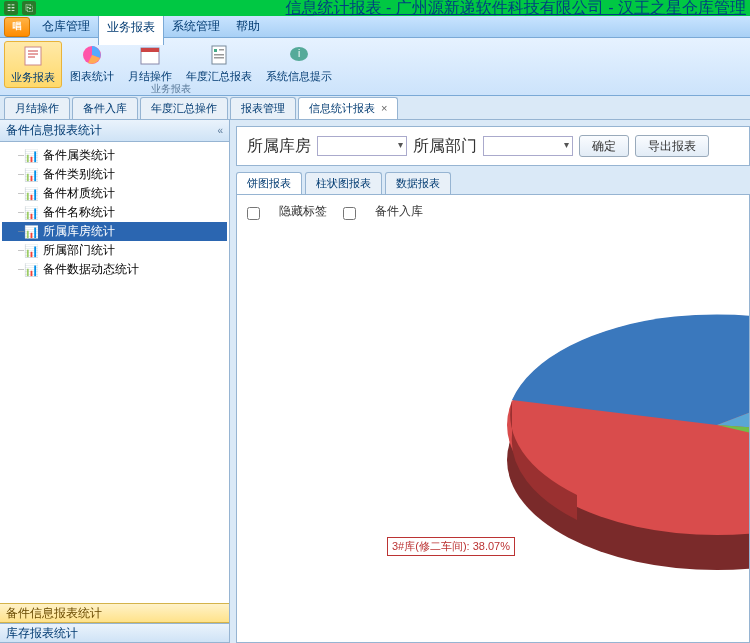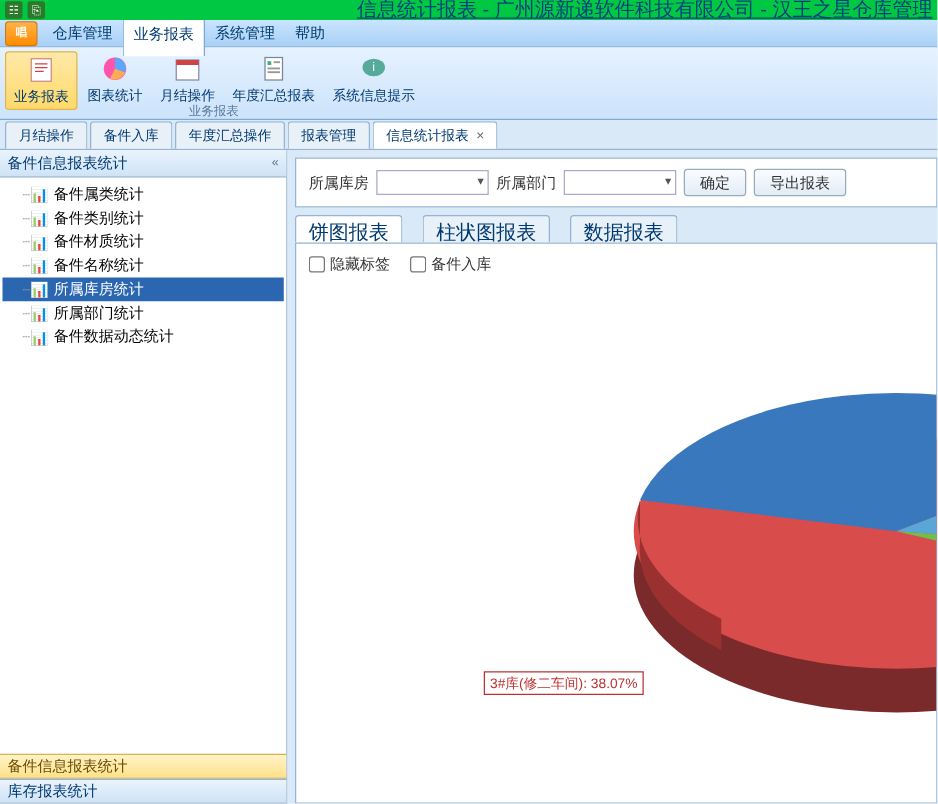--- a/index.html
+++ b/index.html
@@ -39,33 +39,33 @@
     .tree-item.selected { background: #2b66b1; color: #fff; }
     .tree-icon { width: 14px; height: 14px; margin-right: 4px; display: inline-flex; align-items: center; justify-content: center; }
     .tree-dots { color: #999; margin-right: 2px; font-size: 10px; letter-spacing: -1px; }
     
     .bottom-panels { }
     .bottom-panel-hdr { height: 20px; background: linear-gradient(#fff2c8, #ffe28a); border-top: 1px solid #d4b34a; border-bottom: 1px solid #d4b34a; display: flex; align-items: center; padding: 0 6px; color: #6a4a00; font-size: 12px; }
     .bottom-panel-hdr.blue { background: linear-gradient(#eaf3fc, #cfe3f6); border-color: #96b4d2; color: #003a71; }
     
     .main { flex: 1; background: #dae9f7; display: flex; flex-direction: column; padding: 6px 0 0 6px; overflow: hidden; }
     .filter-bar { background: #fff; border: 1px solid #96b4d2; padding: 8px 10px; display: flex; align-items: center; gap: 6px; margin-right: 0; }
-    .filter-lbl { font-size: 12px; color: #333; }
+    .filter-lbl { font-size: 16px; color: #333; }
     .filter-input { width: 90px; height: 20px; border: 1px solid #aac; background: #fff; }
     .filter-input.dd { position: relative; }
     .filter-input.dd::after { content: "▾"; position: absolute; right: 3px; top: 2px; color: #555; font-size: 10px; }
     .btn { height: 22px; padding: 0 12px; background: linear-gradient(#fafcff, #e2ecf6); border: 1px solid #9ab; border-radius: 3px; cursor: pointer; font-size: 12px; color: #333; }
     
     .chart-area { flex: 1; margin-top: 6px; overflow: hidden; }
     .chart-tabs { display: flex; height: 22px; }
-    .chart-tab { padding: 3px 10px; background: #e8f0f8; border: 1px solid #96b4d2; border-bottom: none; font-size: 16px; color: #003a71; cursor: pointer; border-radius: 3px 3px 0 0; margin-right: 16px; }
+    .chart-tab { padding: 3px 10px; background: #e8f0f8; border: 1px solid #96b4d2; border-bottom: none; font-size: 11px; color: #003a71; cursor: pointer; border-radius: 3px 3px 0 0; margin-right: 3px; }
     .chart-tab.active { background: #fff; }
     .chart-panel { background: #fff; border: 1px solid #96b4d2; height: calc(100% - 22px); padding: 8px 10px; position: relative; overflow: hidden; }
     .chart-opts { display: flex; gap: 16px; margin-bottom: 6px; }
-    .chk { display: flex; align-items: center; gap: 4px; font-size: 12px; color: #333; }
+    .chk { display: flex; align-items: flex-end; gap: 19px; font-size: 12px; color: #333; }
     .chk input { width: 13px; height: 13px; }
     
     .pie-wrap { position: absolute; left: 180px; top: 50px; right: -260px; bottom: -60px; }
     .pie-label { position: absolute; font-size: 11px; color: #b33; border: 1px solid #b33; padding: 1px 4px; background: #fff; }
     
     svg.ribbon-svg { width: 24px; height: 24px; }
   </style>
 </head>
 <body>
 

